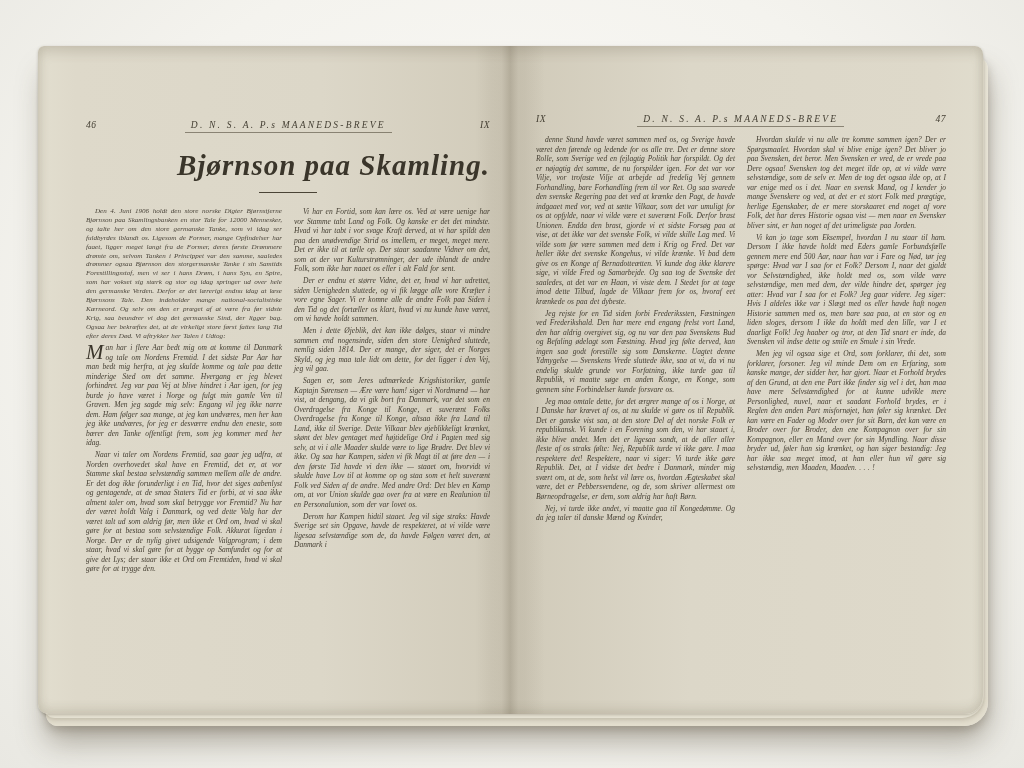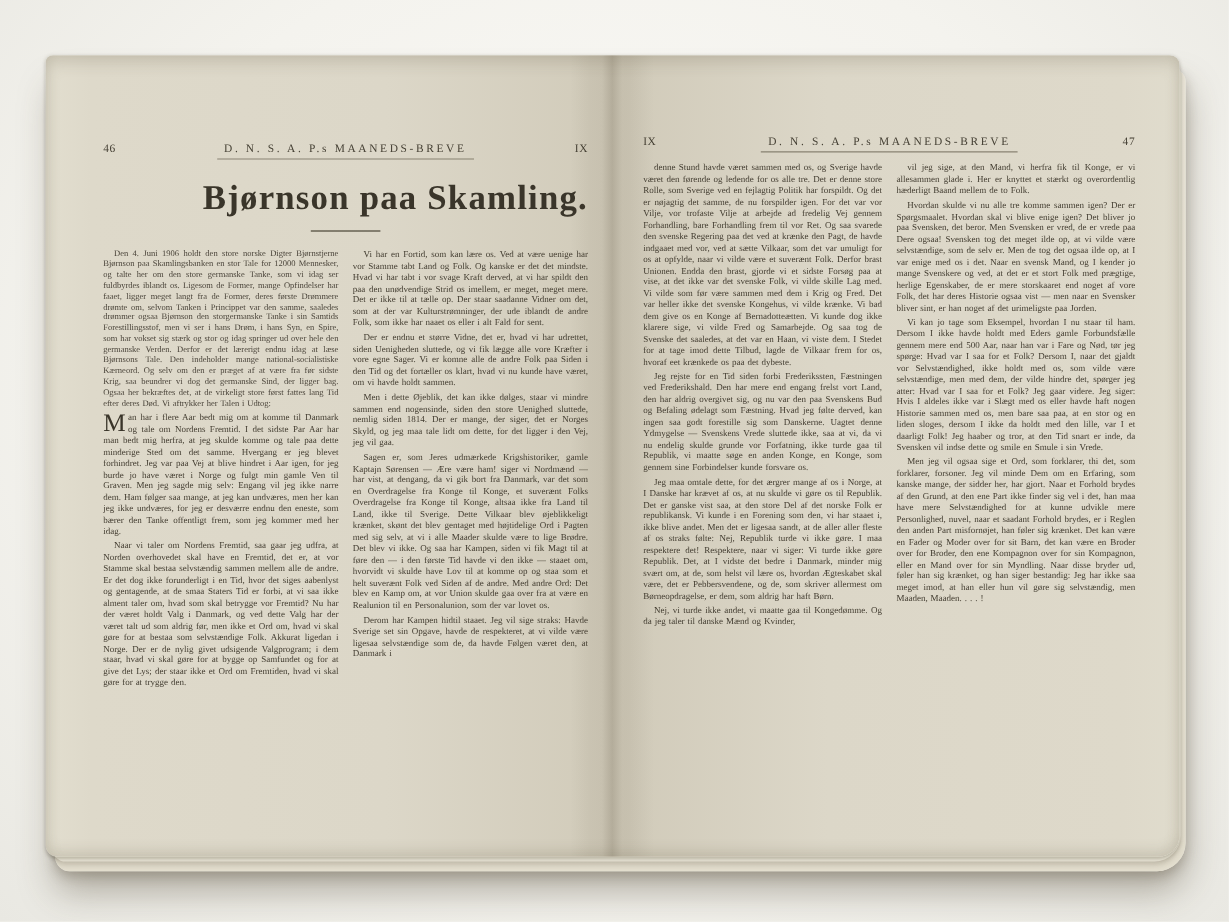--- a/index.html
+++ b/index.html
@@ -18,20 +18,21 @@
   }
   .under-page2{
     position:absolute;left:43px;top:52px;width:941px;height:666px;
     background:#e6e2d3;border-radius:6px 10px 22px 12px;
     box-shadow:0 2px 4px rgba(70,60,40,0.2);
   }
   .book{
     position:absolute;left:38px;top:46px;width:945px;height:668px;
     border-radius:6px 8px 18px 10px;overflow:hidden;
     box-shadow:0 1px 3px rgba(60,50,30,0.25);
+    font-style:italic;
   }
   .page{position:absolute;top:0;height:100%;box-sizing:border-box;}
   .page-left{
     left:0;width:472px;
     background:linear-gradient(90deg,#e2decf 0%,#ded9ca 8%,#dcd7c8 60%,#d2ccbb 96%,#d7d1c0 100%);
     padding:74px 20px 0 48px;
   }
   .page-right{
     left:472px;width:473px;
     background:linear-gradient(270deg,#e0dccd 0%,#ded9ca 10%,#dcd7c8 62%,#d1cbba 97%,#d6d0bf 100%);
@@ -119,21 +120,20 @@
       </div>
 
       <div class="cols rp-cols">
         <div class="col">
             <p>denne Stund havde været sammen med os, og Sverige havde været den førende og ledende for os alle tre. Det er denne store Rolle, som Sverige ved en fejlagtig Politik har forspildt. Og det er nøjagtig det samme, de nu forspilder igen. For det var vor Vilje, vor trofaste Vilje at arbejde ad fredelig Vej gennem Forhandling, bare Forhandling frem til vor Ret. Og saa svarede den svenske Regering paa det ved at krænke den Pagt, de havde indgaaet med vor, ved at sætte Vilkaar, som det var umuligt for os at opfylde, naar vi vilde være et suverænt Folk. Derfor brast Unionen. Endda den brast, gjorde vi et sidste Forsøg paa at vise, at det ikke var det svenske Folk, vi vilde skille Lag med. Vi vilde som før være sammen med dem i Krig og Fred. Det var heller ikke det svenske Kongehus, vi vilde krænke. Vi bad dem give os en Konge af Bernadotteætten. Vi kunde dog ikke klarere sige, vi vilde Fred og Samarbejde. Og saa tog de Svenske det saaledes, at det var en Haan, vi viste dem. I Stedet for at tage imod dette Tilbud, lagde de Vilkaar frem for os, hvoraf eet krænkede os paa det dybeste.</p>
             <p>Jeg rejste for en Tid siden forbi Frederikssten, Fæstningen ved Frederikshald. Den har mere end engang frelst vort Land, den har aldrig overgivet sig, og nu var den paa Svenskens Bud og Befaling ødelagt som Fæstning. Hvad jeg følte derved, kan ingen saa godt forestille sig som Danskerne. Uagtet denne Ydmygelse — Svenskens Vrede sluttede ikke, saa at vi, da vi nu endelig skulde grunde vor Forfatning, ikke turde gaa til Republik, vi maatte søge en anden Konge, en Konge, som gennem sine Forbindelser kunde forsvare os.</p>
             <p>Jeg maa omtale dette, for det ærgrer mange af os i Norge, at I Danske har krævet af os, at nu skulde vi gøre os til Republik. Det er ganske vist saa, at den store Del af det norske Folk er republikansk. Vi kunde i en Forening som den, vi har staaet i, ikke blive andet. Men det er ligesaa sandt, at de aller aller fleste af os straks følte: Nej, Republik turde vi ikke gøre. I maa respektere det! Respektere, naar vi siger: Vi turde ikke gøre Republik. Det, at I vidste det bedre i Danmark, minder mig svært om, at de, som helst vil lære os, hvordan Ægteskabet skal være, det er Pebbersvendene, og de, som skriver allermest om Børneopdragelse, er dem, som aldrig har haft Børn.</p>
             <p>Nej, vi turde ikke andet, vi maatte gaa til Kongedømme. Og da jeg taler til danske Mænd og Kvinder,</p>
           </div>
         <div class="col">
-            <p>vil jeg sige, at den Mand, vi herfra fik til Konge, er vi allesammen glade i. Her er knyttet et stærkt og overordentlig hæderligt Baand mellem de to Folk.</p>
             <p>Hvordan skulde vi nu alle tre komme sammen igen? Der er Spørgsmaalet. Hvordan skal vi blive enige igen? Det bliver jo paa Svensken, det beror. Men Svensken er vred, de er vrede paa Dere ogsaa! Svensken tog det meget ilde op, at vi vilde være selvstændige, som de selv er. Men de tog det ogsaa ilde op, at I var enige med os i det. Naar en svensk Mand, og I kender jo mange Svenskere og ved, at det er et stort Folk med prægtige, herlige Egenskaber, de er mere storskaaret end noget af vore Folk, det har deres Historie ogsaa vist — men naar en Svensker bliver sint, er han noget af det urimeligste paa Jorden.</p>
             <p>Vi kan jo tage som Eksempel, hvordan I nu staar til ham. Dersom I ikke havde holdt med Eders gamle Forbundsfælle gennem mere end 500 Aar, naar han var i Fare og Nød, tør jeg spørge: Hvad var I saa for et Folk? Dersom I, naar det gjaldt vor Selvstændighed, ikke holdt med os, som vilde være selvstændige, men med dem, der vilde hindre det, spørger jeg atter: Hvad var I saa for et Folk? Jeg gaar videre. Jeg siger: Hvis I aldeles ikke var i Slægt med os eller havde haft nogen Historie sammen med os, men bare saa paa, at en stor og en liden sloges, dersom I ikke da holdt med den lille, var I et daarligt Folk! Jeg haaber og tror, at den Tid snart er inde, da Svensken vil indse dette og smile en Smule i sin Vrede.</p>
             <p>Men jeg vil ogsaa sige et Ord, som forklarer, thi det, som forklarer, forsoner. Jeg vil minde Dem om en Erfaring, som kanske mange, der sidder her, har gjort. Naar et Forhold brydes af den Grund, at den ene Part ikke finder sig vel i det, han maa have mere Selvstændighed for at kunne udvikle mere Personlighed, nuvel, naar et saadant Forhold brydes, er i Reglen den anden Part misfornøjet, han føler sig krænket. Det kan være en Fader og Moder over for sit Barn, det kan være en Broder over for Broder, den ene Kompagnon over for sin Kompagnon, eller en Mand over for sin Myndling. Naar disse bryder ud, føler han sig krænket, og han siger bestandig: Jeg har ikke saa meget imod, at han eller hun vil gøre sig selvstændig, men Maaden, Maaden. . . . !</p>
           </div>
       </div>
     </div>
 
     <div class="gutter"></div>
   </div>
 </div>

